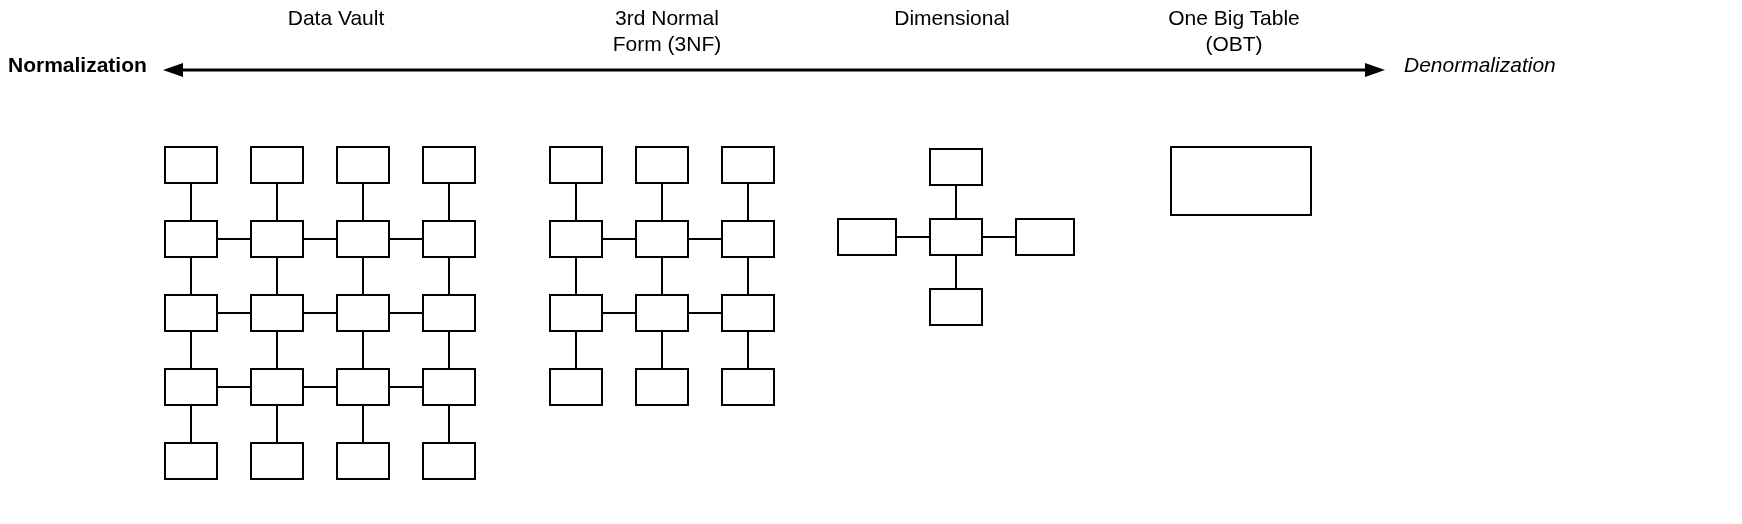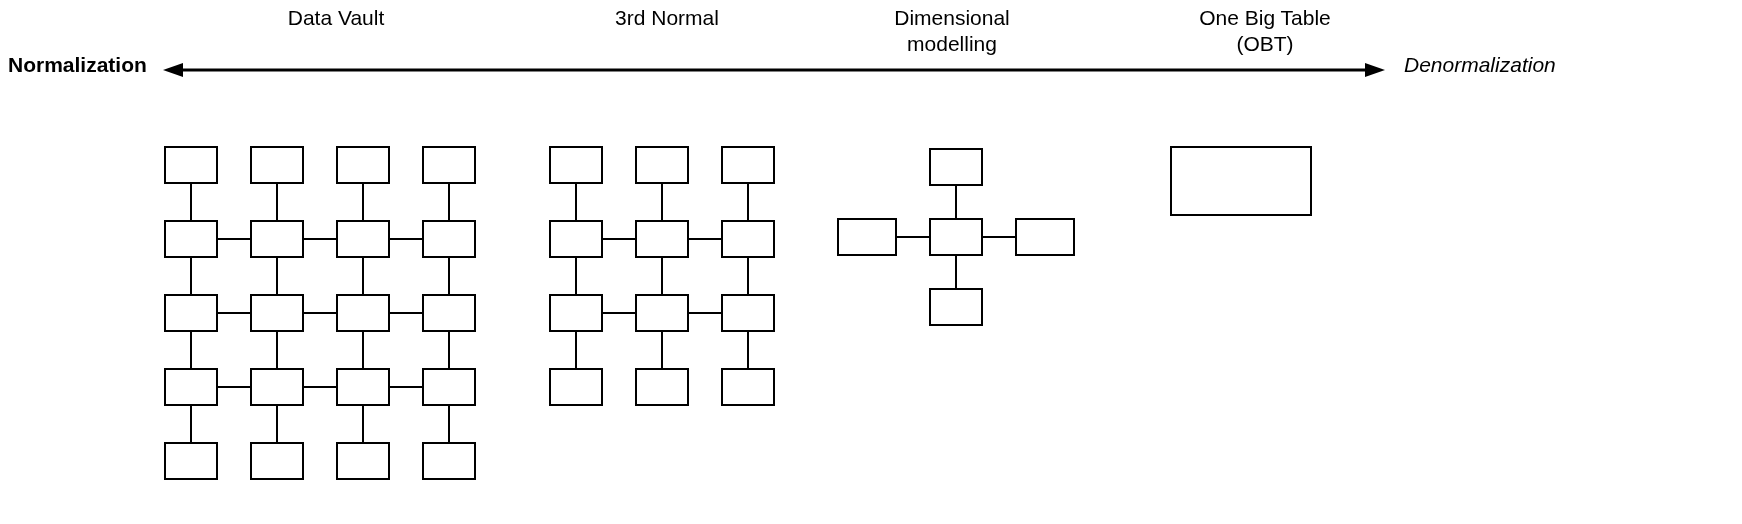--- a/index.html
+++ b/index.html
@@ -87,26 +87,26 @@
     <polygon points="0,7 20,0 20,14" fill="#000000"></polygon>
     <polygon points="1222,7 1202,0 1202,14" fill="#000000"></polygon>
   </svg>
 
   <div id="stage-labels">
       <div class="stage-label" style="left: 186px; top: 5px; width: 300px;">
         <span class="ln">Data Vault</span>
       </div>
       <div class="stage-label" style="left: 517px; top: 5px; width: 300px;">
         <span class="ln">3rd Normal</span>
+        <span class="ln">Form (3NF)</span>
       </div>
       <div class="stage-label" style="left: 802px; top: 5px; width: 300px;">
         <span class="ln">Dimensional</span>
-        <span class="ln">modelling</span>
       </div>
-      <div class="stage-label" style="left: 1115px; top: 5px; width: 300px;">
+      <div class="stage-label" style="left: 1084px; top: 5px; width: 300px;">
         <span class="ln">One Big Table</span>
         <span class="ln">(OBT)</span>
       </div>
     </div>
 
   <div id="clusters" class="cluster">
       <div class="node-box" style="left: 164px; top: 146px; width: 54px; height: 38px;"></div>
       <div class="connector v" style="left: 190px; top: 183px; height: 38px;"></div>
       <div class="node-box" style="left: 250px; top: 146px; width: 54px; height: 38px;"></div>
       <div class="connector v" style="left: 276px; top: 183px; height: 38px;"></div>

